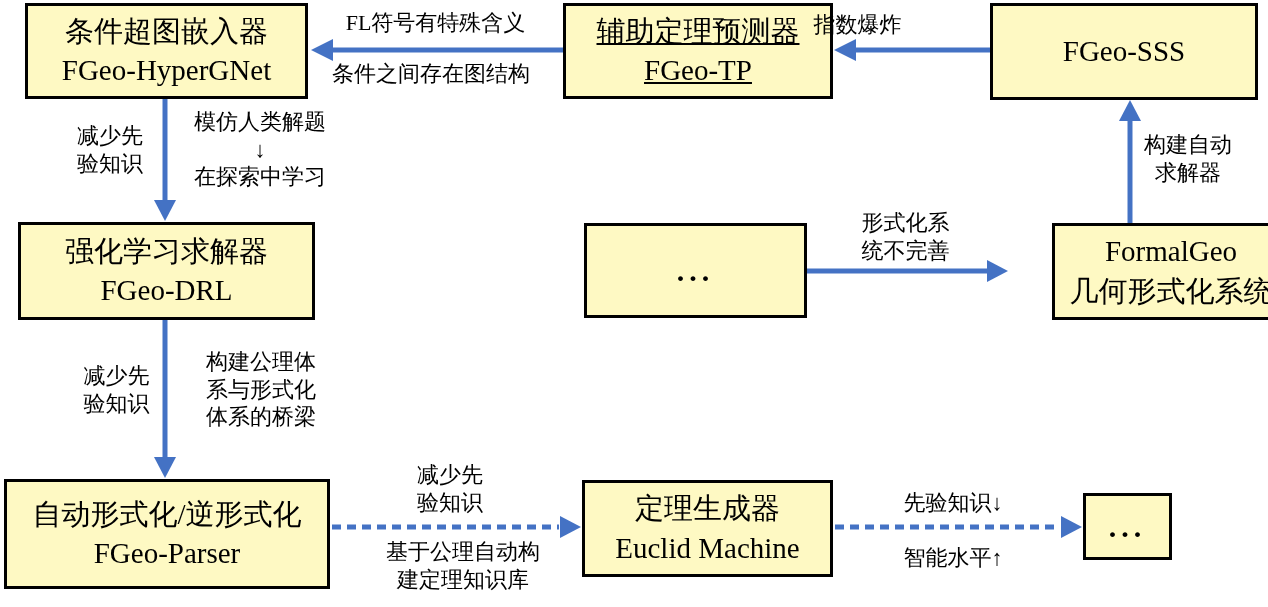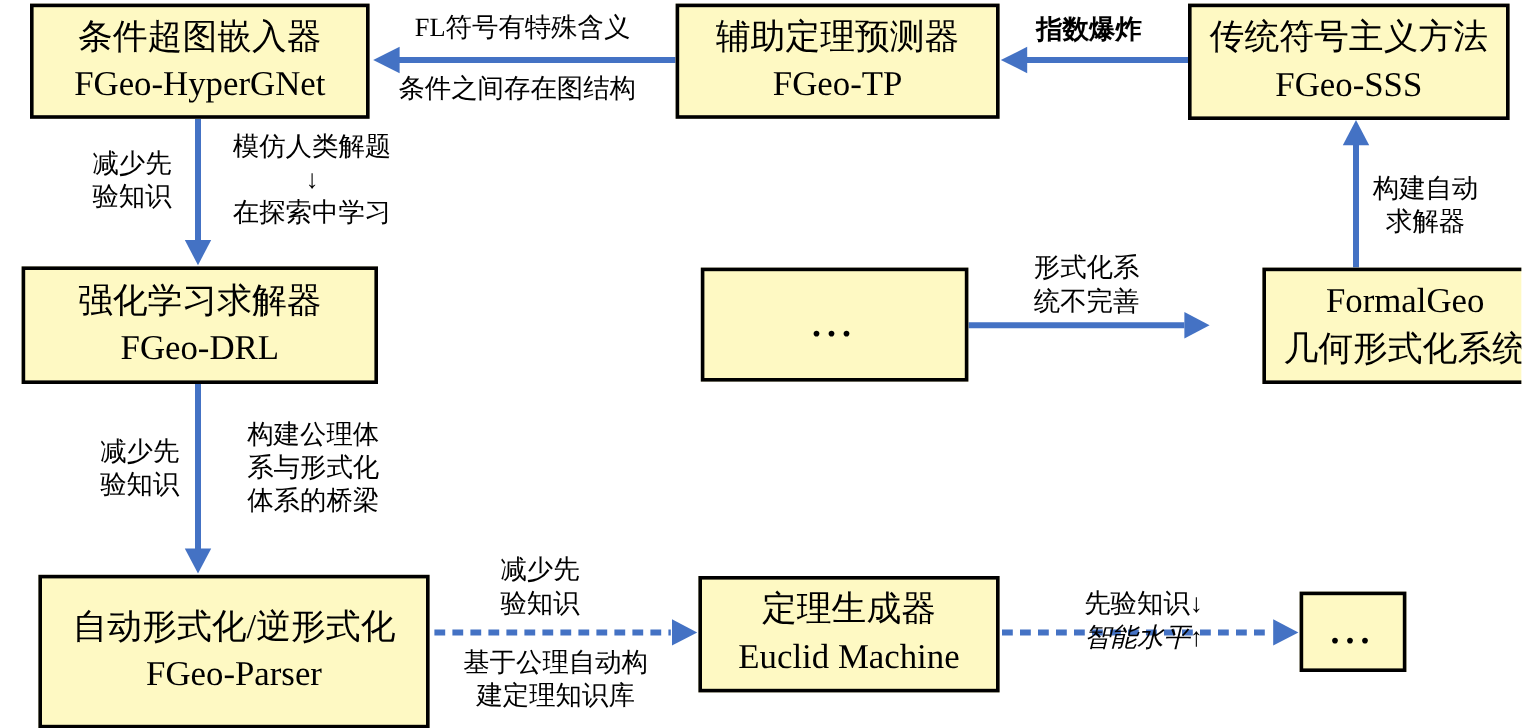--- a/index.html
+++ b/index.html
@@ -74,75 +74,74 @@
       <line class="arrow-stroke" x1="835" y1="527" x2="1060" y2="527" stroke-width="5" stroke-dasharray="9 6" stroke="#4472C4"></line>
       <polygon class="arrow-fill" points="1082,527 1061,516 1061,538" fill="#4472C4"></polygon>
     </g>
   </svg>
 
   <div class="node" style="left:25px;top:3px;width:283px;height:96px;">
     <div class="node-title">条件超图嵌入器</div>
     <div class="node-subtitle">FGeo-HyperGNet</div>
   </div>
 
-  <div class="node" style="left:563px;top:3px;width:270px;height:96px;">
+  <div class="node" style="left:563px;top:3px;width:270px;height:96px;text-decoration:underline;">
     <div class="node-title">辅助定理预测器</div>
     <div class="node-subtitle">FGeo-TP</div>
   </div>
 
   <div class="node" style="left:990px;top:3px;width:268px;height:97px;">
-    <div class="node-title">传统符号主义方法</div>
     <div class="node-subtitle">FGeo-SSS</div>
   </div>
 
   <div class="node" style="left:18px;top:222px;width:297px;height:98px;text-align:center;">
     <div class="node-title">强化学习求解器</div>
     <div class="node-subtitle">FGeo-DRL</div>
   </div>
 
   <div class="node ellipsis" style="left:584px;top:223px;width:223px;height:95px;">
     <div class="node-title">...</div>
   </div>
 
   <div class="node" style="left:1008px;top:223px;width:238px;height:97px;margin-left:44px;">
     <div class="node-title">FormalGeo</div>
     <div class="node-subtitle">几何形式化系统</div>
   </div>
 
-  <div class="node" style="left:4px;top:479px;width:326px;height:128px;margin-left:28px;">
+  <div class="node" style="left:4px;top:479px;width:326px;height:110px;">
     <div class="node-title">自动形式化/逆形式化</div>
     <div class="node-subtitle">FGeo-Parser</div>
   </div>
 
   <div class="node" style="left:582px;top:480px;width:251px;height:97px;">
     <div class="node-title">定理生成器</div>
     <div class="node-subtitle">Euclid Machine</div>
   </div>
 
   <div class="node ellipsis" style="left:1083px;top:493px;width:89px;height:67px;">
     <div class="node-title">...</div>
   </div>
 
   <div class="edge-label" style="left:328px;top:9px;width:215px;">FL符号有特殊含义</div>
   <div class="edge-label" style="left:322px;top:60px;width:218px;">条件之间存在图结构</div>
-  <div class="edge-label" style="left:845px;top:11px;width:125px;font-weight:bold;">指数爆炸</div>
+  <div class="edge-label" style="left:795px;top:11px;width:125px;">指数爆炸</div>
   <div class="edge-label" style="left:60px;top:122px;width:100px;">减少先
 验知识</div>
   <div class="edge-label" style="left:178px;top:108px;width:164px;">模仿人类解题
 ↓
 在探索中学习</div>
-  <div class="edge-label" style="left:1133px;top:131px;width:110px;margin-top:12px;">构建自动
+  <div class="edge-label" style="left:1133px;top:131px;width:110px;">构建自动
 求解器</div>
   <div class="edge-label" style="left:853px;top:209px;width:105px;">形式化系
 统不完善</div>
   <div class="edge-label" style="left:64px;top:362px;width:105px;">减少先
 验知识</div>
   <div class="edge-label" style="left:183px;top:348px;width:156px;">构建公理体
 系与形式化
 体系的桥梁</div>
   <div class="edge-label" style="left:399px;top:461px;width:102px;">减少先
 验知识</div>
   <div class="edge-label" style="left:358px;top:538px;width:210px;">基于公理自动构
 建定理知识库</div>
   <div class="edge-label" style="left:884px;top:489px;width:138px;">先验知识↓</div>
-  <div class="edge-label" style="left:884px;top:517px;width:138px;font-style:italic;">智能水平↑</div>
+  <div class="edge-label" style="left:884px;top:544px;width:138px;">智能水平↑</div>
 
 </div>
 
 </body></html>

